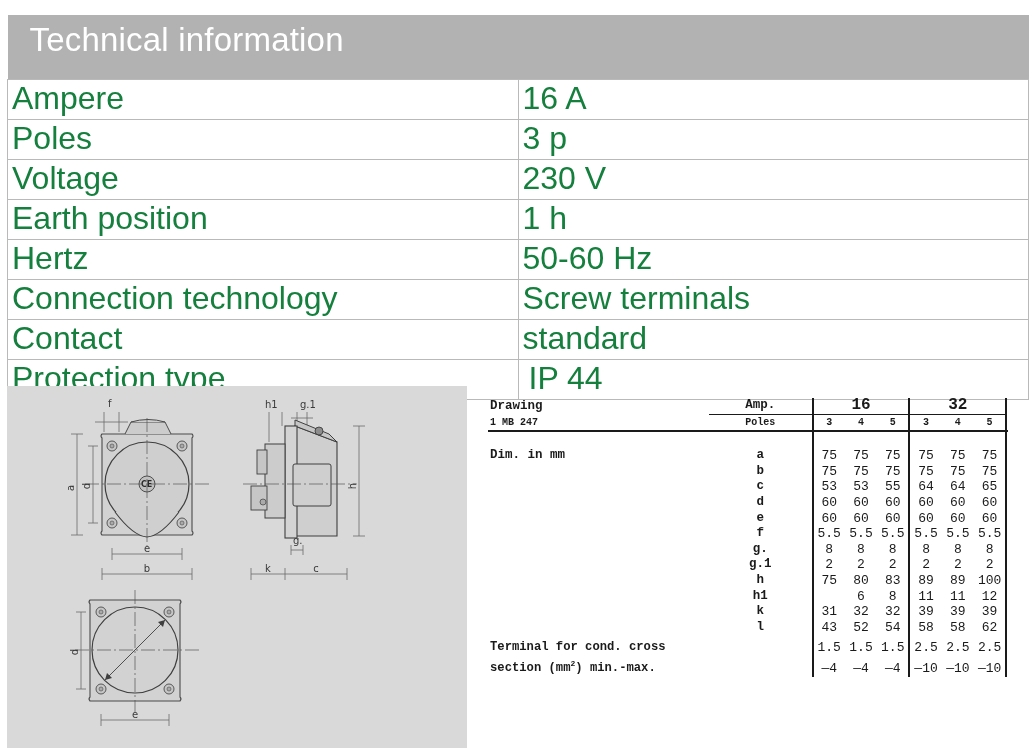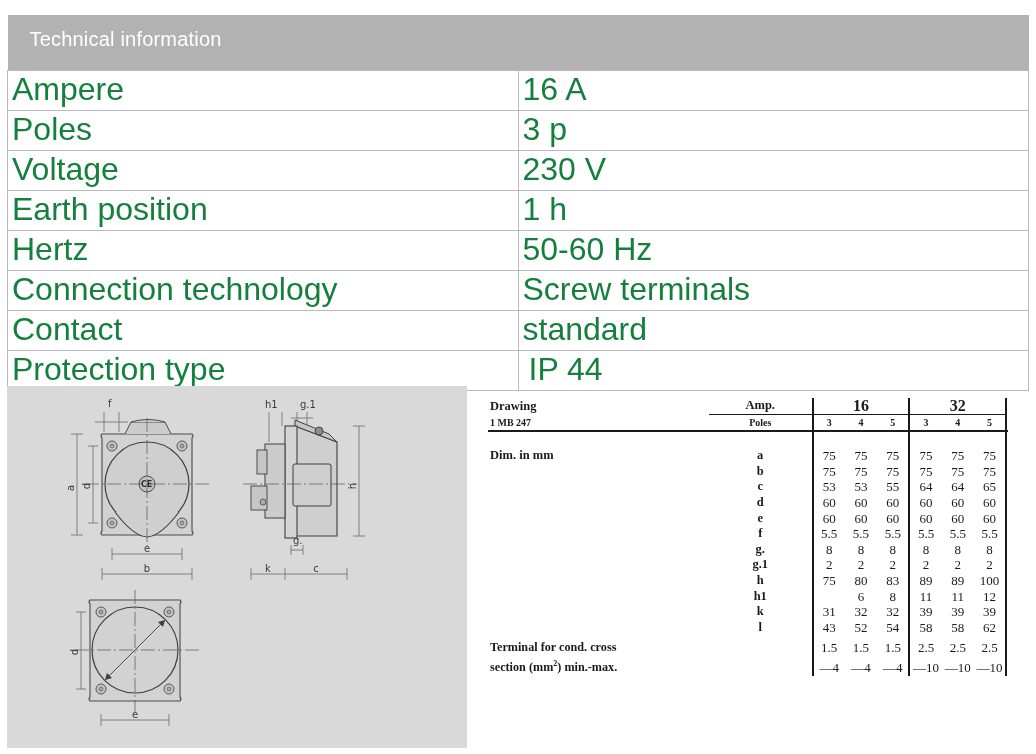--- a/index.html
+++ b/index.html
@@ -20,24 +20,24 @@
     position: absolute;
     left: 7px;
     top: 15px;
     width: 1022px;
     border-collapse: collapse;
     table-layout: fixed;
   }
   #tech-table .tech-header-cell {
     background: #b2b2b2;
     color: #ffffff;
-    font-size: 20px;
+    font-size: 33px;
     font-weight: normal;
     text-align: left;
-    padding: 6px 0 12px 22px;
+    padding: 6px 0 20px 22px;
     border: none;
     letter-spacing: 0.2px;
   }
   #tech-table td {
     border: 1px solid #b9b9b9;
     font-size: 32px;
     color: #15803d;
     height: 37px;
     padding: 0 0 2px 4px;
     vertical-align: middle;
@@ -58,21 +58,21 @@
     background: #d9d9d9;
   }
   #drawing-panel svg { display: block; }
 
   
   #dim-table-wrap {
     position: absolute;
     left: 488px;
     top: 398px;
     width: 522px;
-    font-family: Liberation Serif, serif;
+    font-family: Liberation Mono, monospace;
   }
   #dim-table {
     border-collapse: collapse;
     table-layout: fixed;
     width: 520px;
     color: #1a1a1a;
   }
   #dim-table td, #dim-table th {
     font-size: 12.5px;
     font-weight: bold;

